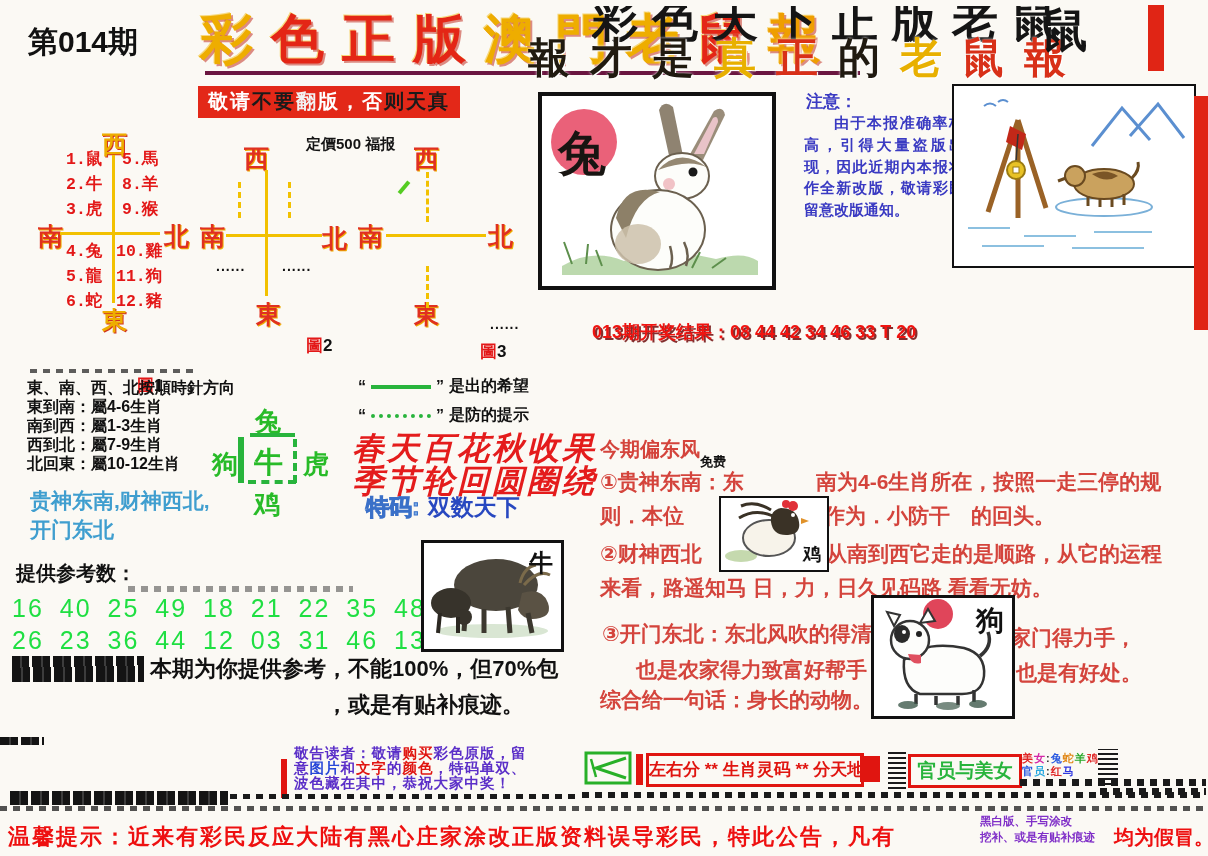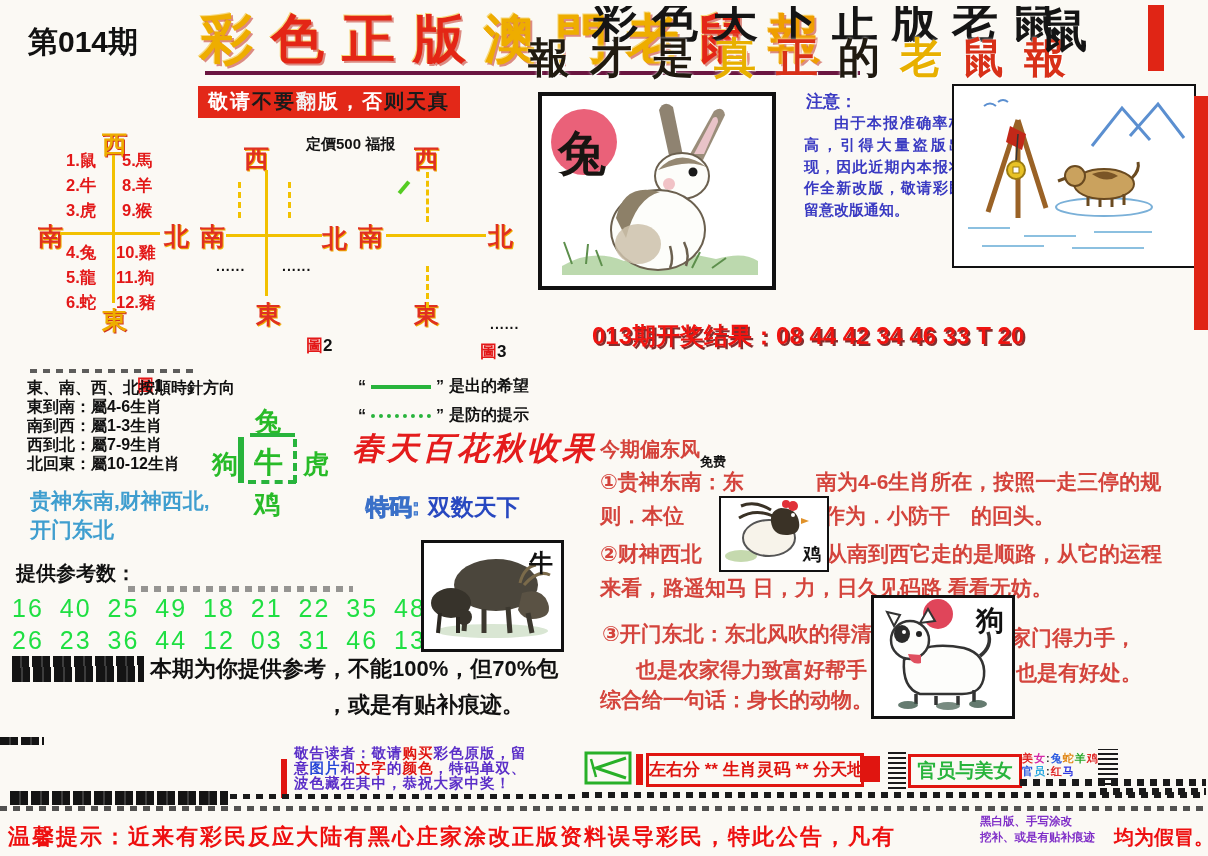--- a/index.html
+++ b/index.html
@@ -32,21 +32,21 @@
   .diag .dl{position:absolute;font-size:25px;font-weight:bold;white-space:nowrap;
             font-family:"Liberation Serif","DejaVu Serif",serif;}
   .lab-y{color:#eead00;text-shadow:1px 1px 0 #d03020;}
   .lab-r{color:#e03020;text-shadow:1px 1px 0 #eead00;}
   .yl{position:absolute;background:#f2c100;}
   .yd{position:absolute;border-left:3px dashed #f2c100;}
   .bdots{position:absolute;font-size:14px;font-weight:bold;color:#111;letter-spacing:1px;}
   .cap{position:absolute;font-size:17px;font-weight:bold;}
   .cap .cc{color:#e31818;}
   .cap .cn{color:#111;}
-  .zq{position:absolute;font-size:16.5px;font-weight:bold;color:#e31818;line-height:1.5;white-space:nowrap;}
+  .zq{position:absolute;font-size:16.5px;font-weight:bold;color:#e31818;line-height:1.5;white-space:nowrap;font-family:Liberation Mono, monospace;}
   #d1{left:52px;top:128px;width:200px;height:234px;}
   #d1 .w{left:50px;top:0;} #d1 .s{left:-14px;top:92px;} #d1 .n{left:112px;top:92px;} #d1 .e{left:50px;top:176px;}
   #d1 .vl{left:60px;top:27px;width:3px;height:148px;}
   #d1 .hl{left:8px;top:104px;width:100px;height:3px;}
   #d1 .q1{left:14px;top:20px;} #d1 .q2{left:70px;top:20px;}
   #d1 .q3{left:14px;top:112px;} #d1 .q4{left:64px;top:112px;}
   #d1 .cap{left:85px;top:206px;margin-top:40px;}
   #d2{left:198px;top:140px;width:185px;height:218px;}
   #d2 .w{left:46px;top:2px;} #d2 .s{left:2px;top:80px;} #d2 .n{left:124px;top:82px;} #d2 .e{left:58px;top:158px;}
   #d2 .vl{left:67px;top:30px;width:3px;height:126px;}
@@ -74,21 +74,21 @@
   #roosterbox{left:719px;top:496px;width:106px;height:72px;border-width:2px;}
   #roosterbox .zchar{position:absolute;right:6px;bottom:4px;font-size:18px;font-weight:bold;
         font-family:"Liberation Serif","DejaVu Serif",serif;}
   #dogbox{left:871px;top:595px;width:138px;height:118px;}
   #dogbox .zchar{position:absolute;right:8px;top:4px;font-size:28px;font-weight:bold;
         font-family:"Liberation Serif","DejaVu Serif",serif;}
   
   #noticeT{left:806px;top:90px;font-size:17px;font-weight:bold;color:#3a3ac2;}
   #noticeB{left:804px;top:112px;width:160px;font-size:15px;line-height:1.45;font-weight:bold;
            color:#3a3ac2;text-align:justify;text-indent:2em;white-space:normal;}
-  #results{left:592px;top:320px;font-size:24px;font-weight:bold;color:#f01410;
+  #results{left:592px;top:320px;font-size:18px;font-weight:bold;color:#f01410;
            text-shadow:2px 2px 0 rgba(110,10,10,.85);}
   
   #dirN{left:30px;top:369px;width:165px;height:4px;opacity:.7;}
   #dirT{left:27px;top:378px;font-size:16px;font-weight:bold;}
   #dirL{left:27px;top:398px;font-size:16px;font-weight:bold;line-height:1.18;}
   #fblue1{left:30px;top:487px;font-size:21px;font-weight:600;color:#3f9ecf;}
   #fblue2{left:30px;top:516px;font-size:21px;font-weight:600;color:#3f9ecf;}
   #gc{left:204px;top:392px;width:130px;height:132px;}
   #gc span{position:absolute;font-size:26px;font-weight:bold;color:#28bb28;
            font-family:"Liberation Serif","DejaVu Serif",serif;}
@@ -308,20 +308,21 @@
     <span>是出的希望</span>
   </div>
   <div class="legrow" id="leg2">
     <span>“</span>
     <span class="lndotted"></span>
     <span>”</span>
     <span>是防的提示</span>
   </div>
 
   <div class="t poem" id="poem1">春天百花秋收果</div>
+  <div class="t poem" id="poem2">季节轮回圆圈绕</div>
   <div class="t" id="spec">
     <span class="slab">特码:</span>
     <span class="sval">双数天下</span>
   </div>
 
   <div class="t" id="refL">提供参考数：</div>
   <div class="t noise-h" id="refN"></div>
   <div class="grow" id="refR1">16 40 25 49 18 21 22 35 48 30 10</div>
   <div class="grow" id="refR2">26 23 36 44 12 03 31 46 13 42 11</div>
 

